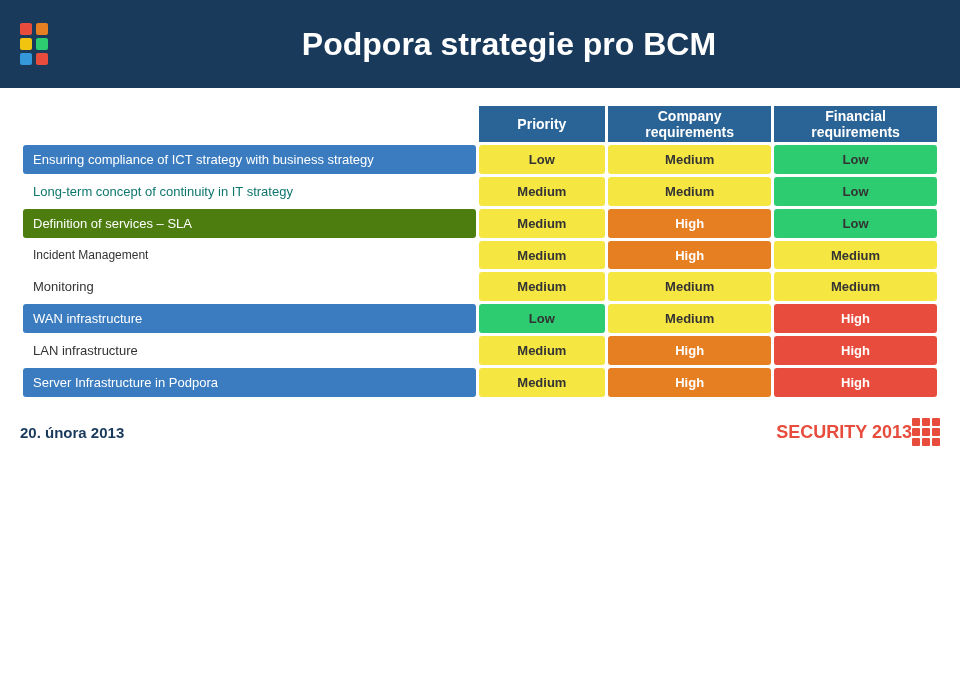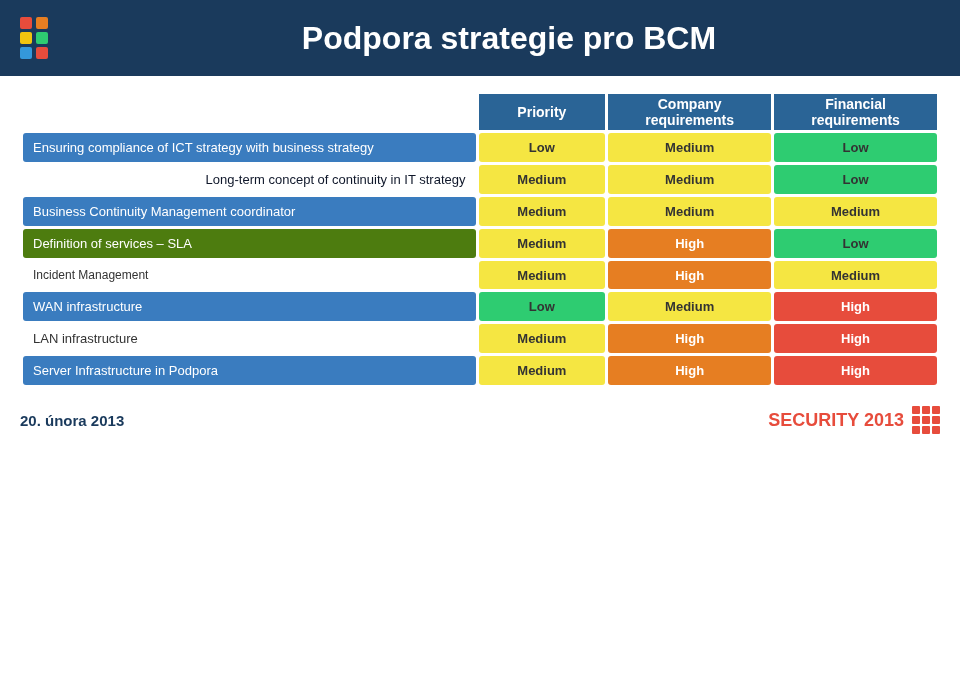--- a/index.html
+++ b/index.html
@@ -10,21 +10,21 @@
       font-family: 'Segoe UI', Arial, sans-serif;
       overflow: hidden;
     }
 
     
     .header {
       background: #1a3a5c;
       display: flex;
       align-items: center;
       padding: 10px 20px;
-      height: 76px;
+      height: 88px;
     }
     .header-logo {
       display: flex;
       flex-direction: column;
       gap: 3px;
       margin-right: 30px;
     }
     .logo-row {
       display: flex;
       gap: 4px;
@@ -119,21 +119,20 @@
       color: #1a3a5c;
       font-size: 15px;
       font-weight: bold;
     }
     .footer-brand {
       color: #e74c3c;
       font-size: 18px;
       font-weight: bold;
       display: flex;
       align-items: center;
-      gap: 8px;
       justify-content: center;
     }
     .footer-dots {
       display: grid;
       grid-template-columns: repeat(3, 8px);
       gap: 2px;
     }
     .f-dot {
       width: 8px;
       height: 8px;
@@ -179,41 +178,41 @@
       </tr>
     </thead>
     <tbody id="table-body">
     <tr>
           <td class="rec-cell" style="background: rgb(58, 124, 191); color: rgb(255, 255, 255); font-weight: 500; border-radius: 3px; padding: 7px 10px; font-size: 13px;">Ensuring compliance of ICT strategy with business strategy</td>
           <td class="val-cell val-yellow">Low</td>
           <td class="val-cell val-yellow">Medium</td>
           <td class="val-cell val-green">Low</td>
         </tr>
         <tr>
-          <td class="rec-cell" style="background: rgb(255, 255, 255); color: #0f172a; font-size: 13px; padding: 7px 10px; text-align: right;">Long-term concept of continuity in IT strategy</td>
-          <td class="val-cell val-yellow">Medium</td>
-          <td class="val-cell val-yellow">Medium</td>
-          <td class="val-cell val-green">Low</td>
-        </tr>
-        <tr>
-          <td class="rec-cell" style="background: rgb(58, 124, 191); color: rgb(255, 255, 255); font-weight: 500; border-radius: 3px; padding: 7px 10px; font-size: 13px;">Business Continuity Management coordinator</td>
-          <td class="val-cell val-yellow">Medium</td>
-          <td class="val-cell val-yellow">Medium</td>
-          <td class="val-cell val-yellow">Medium</td>
+          <td class="rec-cell" style="background: rgb(255, 255, 255); color: #0f766e; font-size: 13px; padding: 7px 10px;">Long-term concept of continuity in IT strategy</td>
+          <td class="val-cell val-yellow">Medium</td>
+          <td class="val-cell val-yellow">Medium</td>
+          <td class="val-cell val-green">Low</td>
         </tr>
         <tr>
           <td class="rec-cell" style="background: #4d7c0f; color: rgb(255, 255, 255); font-weight: 500; border-radius: 3px; padding: 7px 10px; font-size: 13px;">Definition of services – SLA</td>
           <td class="val-cell val-yellow">Medium</td>
           <td class="val-cell val-orange">High</td>
           <td class="val-cell val-green">Low</td>
         </tr>
         <tr>
           <td class="rec-cell" style="background: rgb(255, 255, 255); color: rgb(51, 51, 51); font-size: 12px; padding: 7px 10px;">Incident Management</td>
           <td class="val-cell val-yellow">Medium</td>
           <td class="val-cell val-orange">High</td>
+          <td class="val-cell val-yellow">Medium</td>
+        </tr>
+        <tr>
+          <td class="rec-cell" style="background: rgb(255, 255, 255); color: rgb(51, 51, 51); font-size: 13px; padding: 7px 10px;">Monitoring</td>
+          <td class="val-cell val-yellow">Medium</td>
+          <td class="val-cell val-yellow">Medium</td>
           <td class="val-cell val-yellow">Medium</td>
         </tr>
         <tr>
           <td class="rec-cell" style="background: rgb(58, 124, 191); color: rgb(255, 255, 255); font-weight: 500; border-radius: 3px; padding: 7px 10px; font-size: 13px;">WAN infrastructure</td>
           <td class="val-cell val-green">Low</td>
           <td class="val-cell val-yellow">Medium</td>
           <td class="val-cell val-red">High</td>
         </tr>
         <tr>
           <td class="rec-cell" style="background: rgb(255, 255, 255); color: rgb(51, 51, 51); font-size: 13px; padding: 7px 10px;">LAN infrastructure</td>

